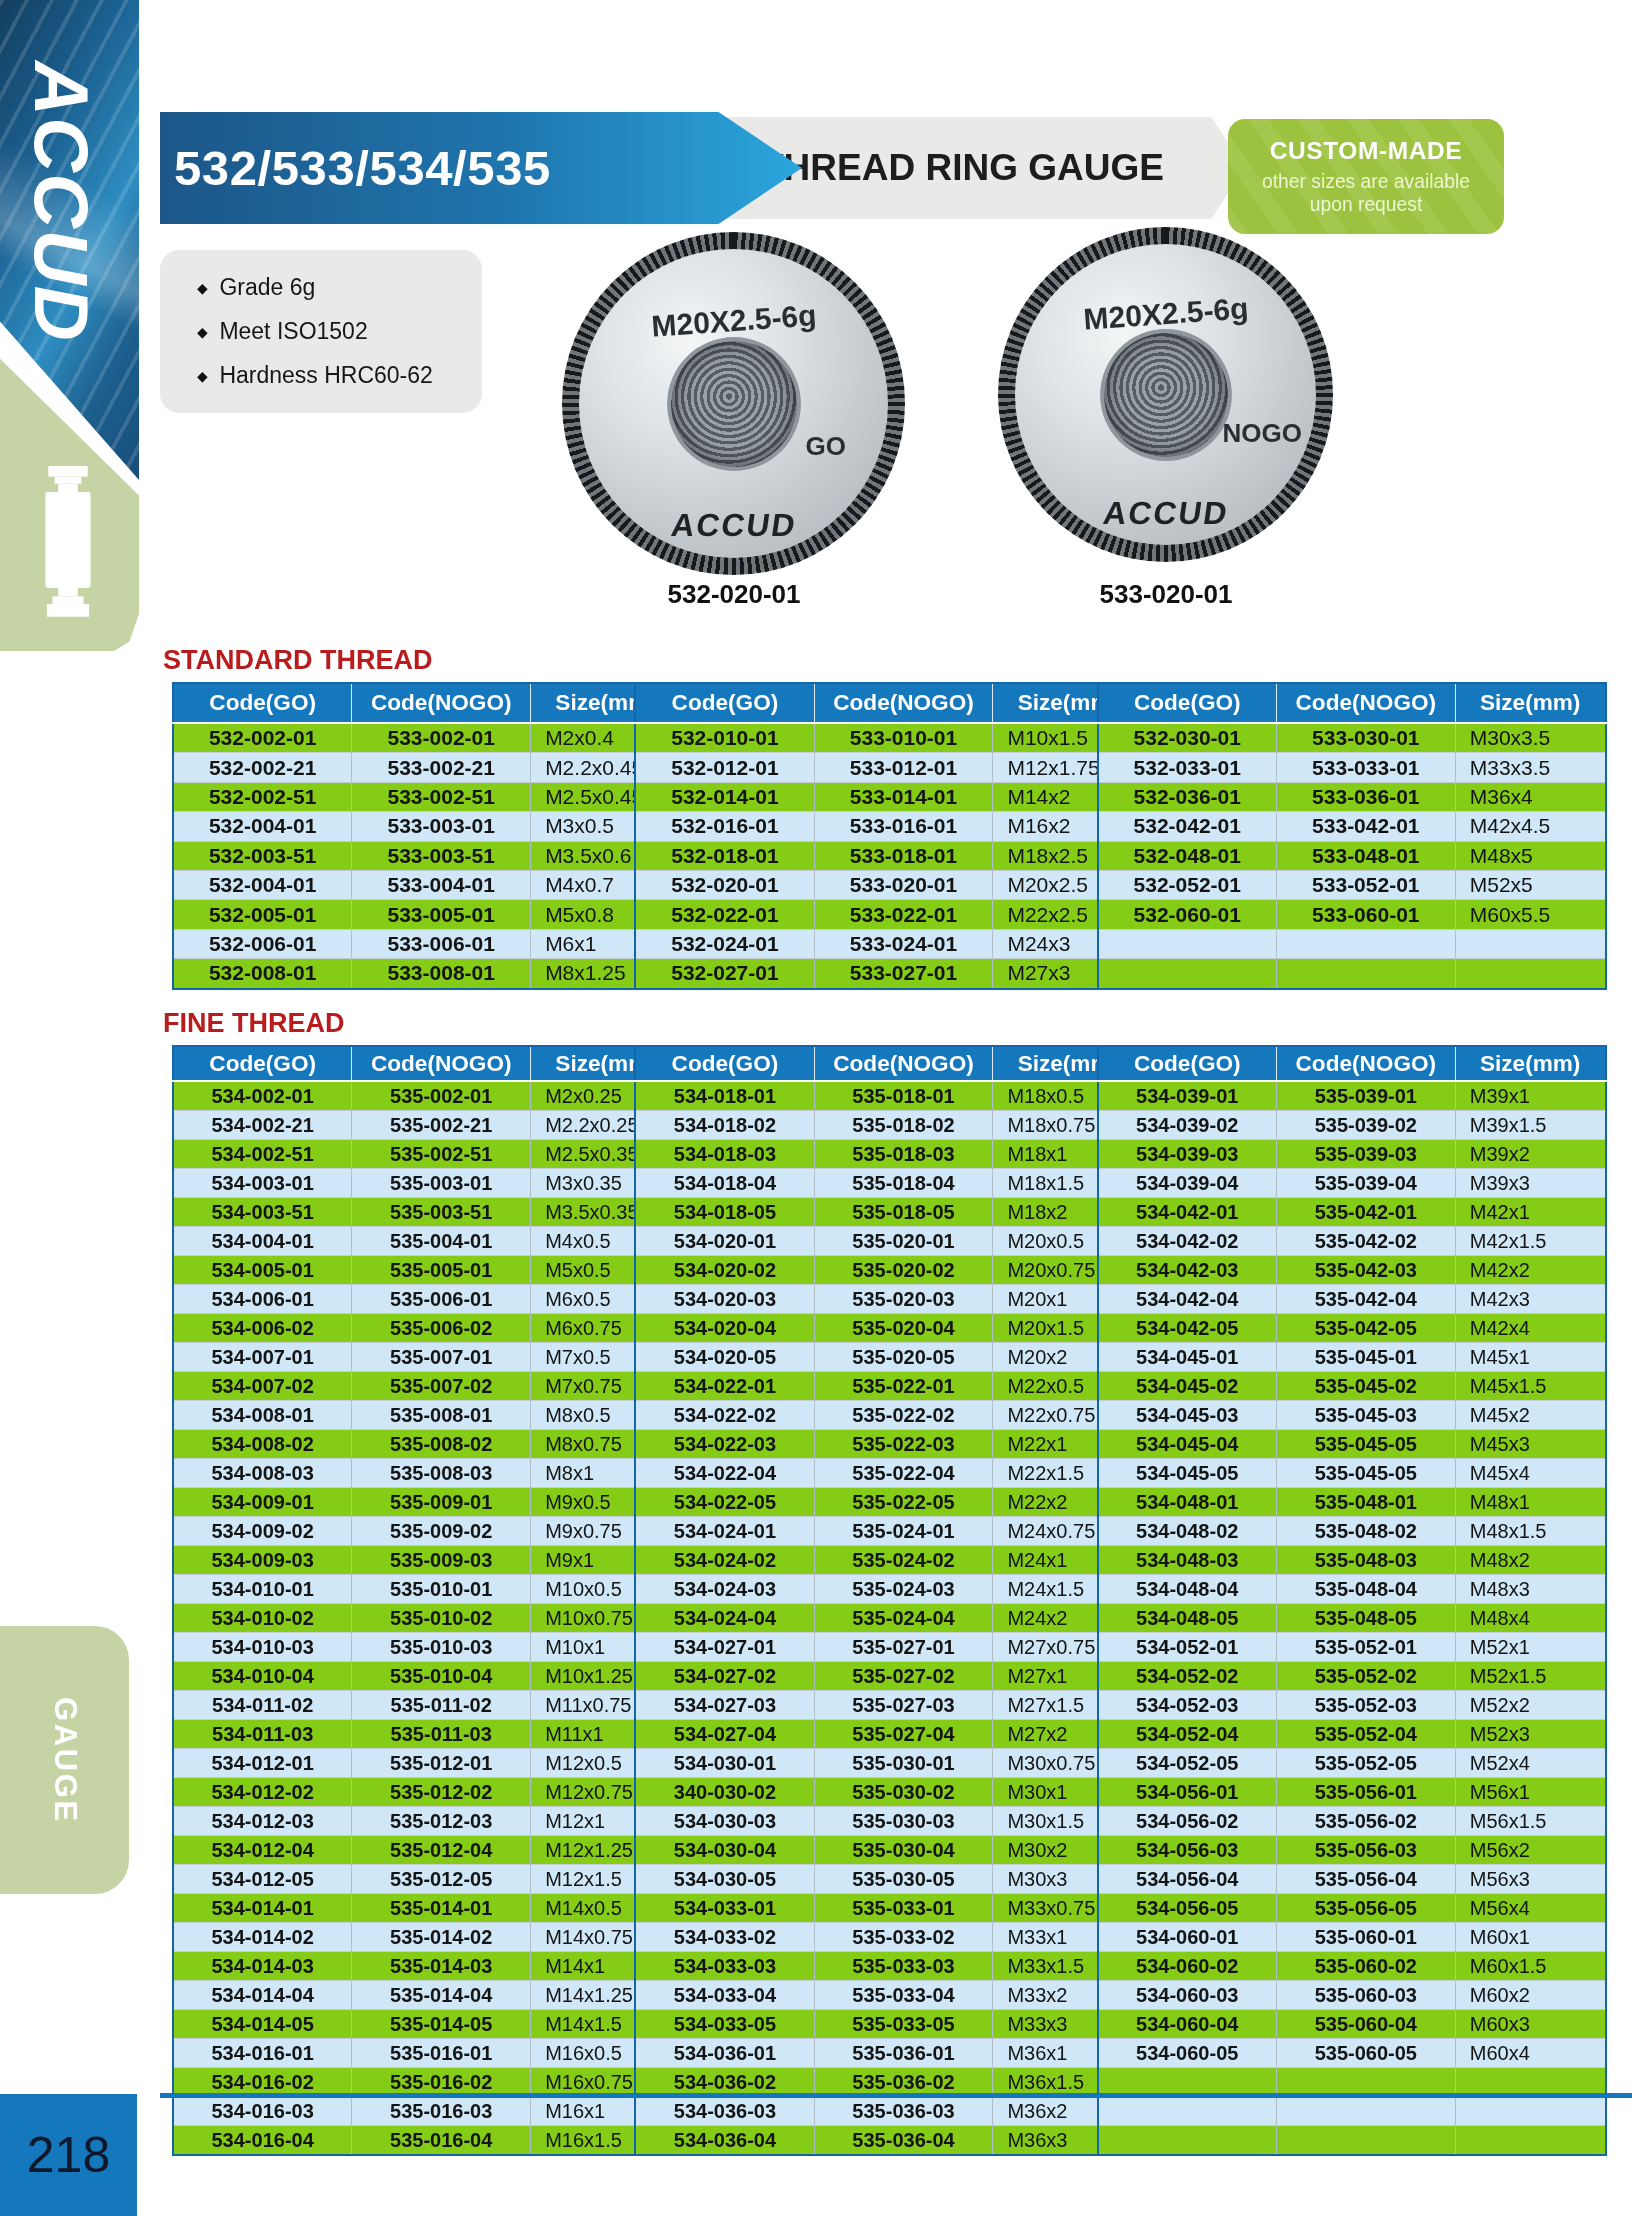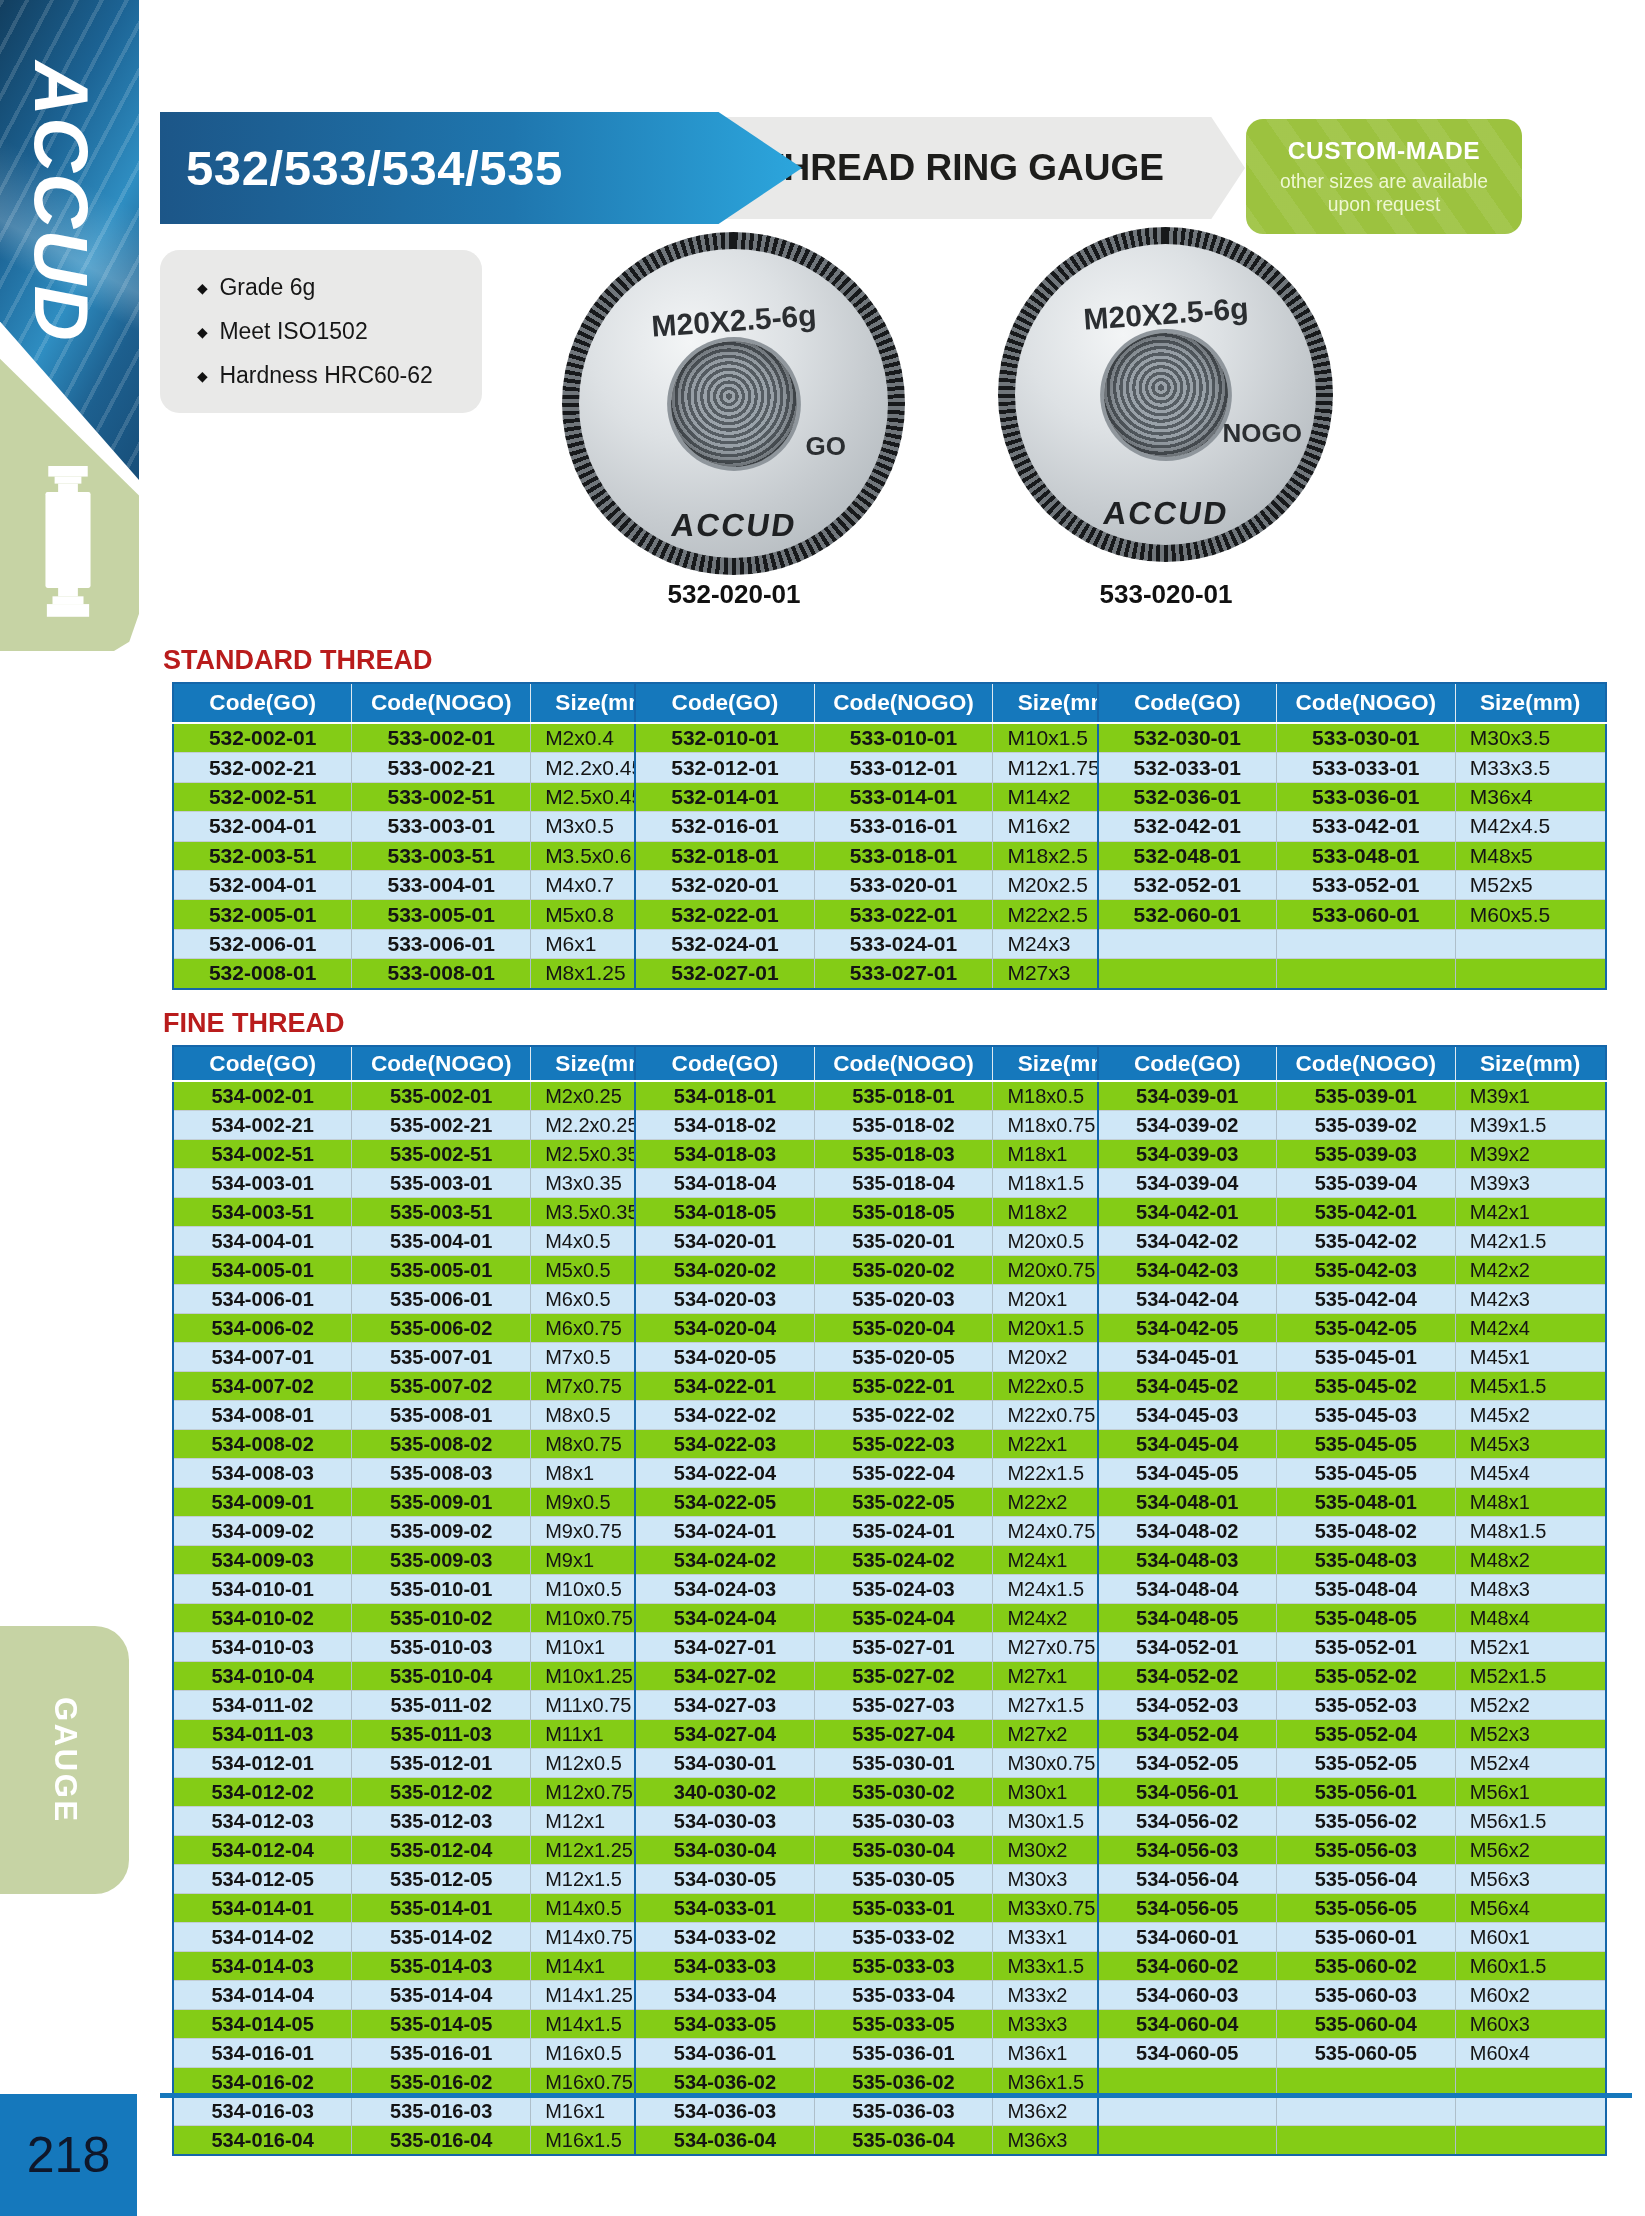--- a/index.html
+++ b/index.html
@@ -24,24 +24,24 @@
   .page-num{position:absolute;left:0;top:2094px;width:137px;height:122px;background:#1578bc;
     display:flex;align-items:center;justify-content:center;color:#0f172a;font-size:50px;}
 
   
   .gray-band{position:absolute;left:684px;top:117px;width:561px;height:102px;background:#e9e9e8;
     clip-path:polygon(0 0,94% 0,100% 50%,94% 100%,0 100%);display:flex;align-items:center;}
   .gray-band .title{font-size:37px;font-weight:800;color:#1d1d1b;padding-left:77px;letter-spacing:0px;}
   .blue-arrow{position:absolute;left:160px;top:112px;width:642px;height:112px;
     background:linear-gradient(90deg,#1c5688 0%,#1f76ae 55%,#2ca6dd 100%);
     clip-path:polygon(0 0,87% 0,100% 50%,87% 100%,0 100%);display:flex;align-items:center;}
-  .blue-arrow .codes{color:#fff;font-size:49px;font-weight:800;padding-left:26px;letter-spacing:0.6px;}
+  .blue-arrow .codes{color:#fff;font-size:49px;font-weight:800;padding-left:14px;letter-spacing:0.6px;}
   .badge{position:absolute;left:1228px;top:119px;width:276px;height:115px;background:#9cc23f;border-radius:17px;
     display:flex;flex-direction:column;align-items:center;justify-content:center;
-    background-image:repeating-linear-gradient(55deg, rgba(255,255,255,.08) 0 17px, rgba(255,255,255,0) 17px 41px);margin-left:18px;}
+    background-image:repeating-linear-gradient(55deg, rgba(255,255,255,.08) 0 17px, rgba(255,255,255,0) 17px 41px);}
   .badge .b-title{color:#fff;font-weight:800;font-size:24.5px;letter-spacing:0.6px;}
   .badge .b-sub{color:#eef7d2;font-size:19.3px;line-height:23px;text-align:center;margin-top:5.2px;}
 
   
   .features{position:absolute;left:160px;top:250px;width:322px;height:163px;background:#e9e9e8;border-radius:19.3px;
     display:flex;flex-direction:column;justify-content:center;gap:17px;padding-left:37px;box-sizing:border-box;}
   .feature{display:flex;align-items:center;gap:11.6px;font-size:23px;color:#161616;}
   .feature .diamond{font-size:14px;color:#111;}
 
   

